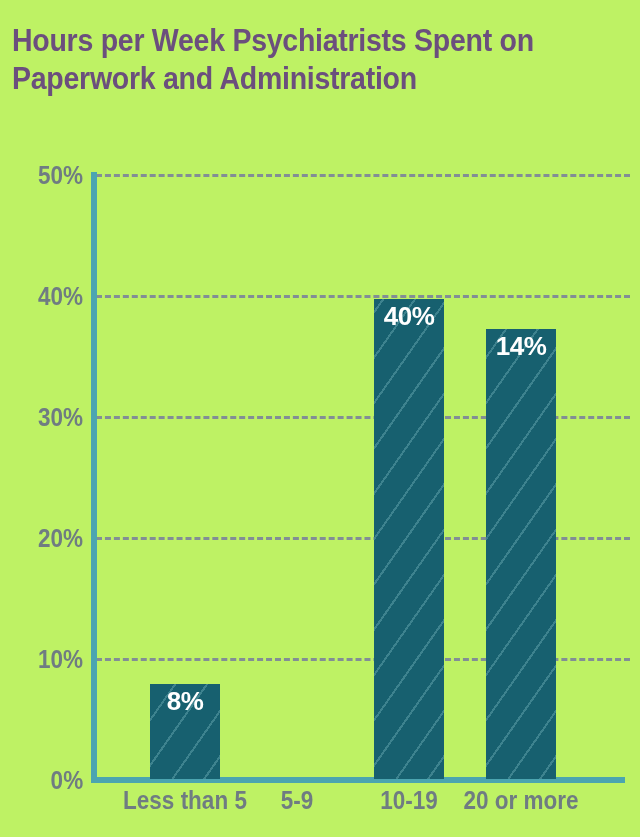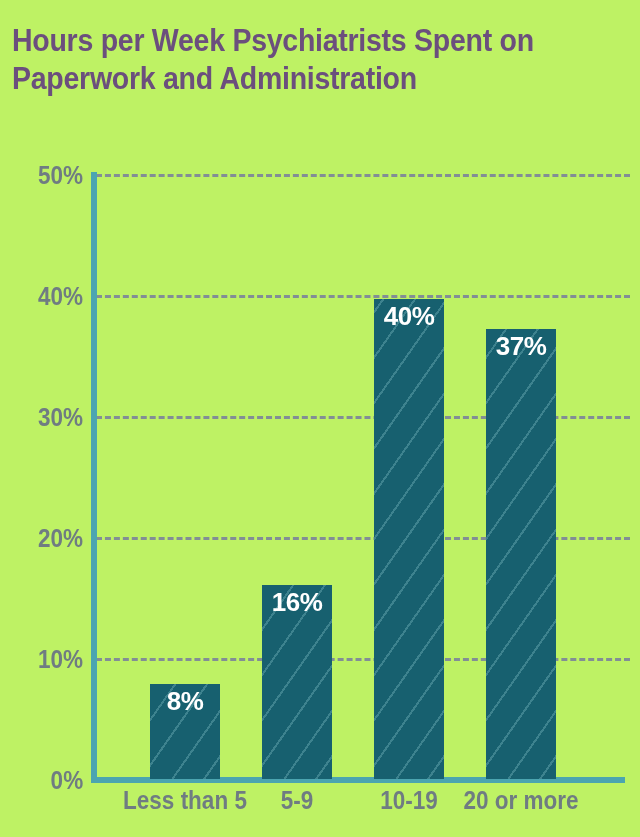--- a/index.html
+++ b/index.html
@@ -147,30 +147,27 @@
     <div class="y-tick-label" style="top:282px;">40%</div>
     <div class="y-tick-label" style="top:403px;">30%</div>
     <div class="y-tick-label" style="top:524px;">20%</div>
     <div class="y-tick-label" style="top:645px;">10%</div>
     <div class="y-tick-label" style="top:766px;">0%</div>
 
     <div class="bar" id="bar-0" style="left:150px; width:70px; height:95px;">
       <div class="bar-value">8%</div>
     </div>
 
-    <div class="bar" id="bar-1" style="left:262px; width:70px; height:194px;">
-      <div class="bar-value">16%</div>
-    </div>
 
     <div class="bar" id="bar-2" style="left:374px; width:70px; height:480px;">
       <div class="bar-value">40%</div>
     </div>
 
     <div class="bar" id="bar-3" style="left:486px; width:70px; height:450px;">
-      <div class="bar-value">37%</div>
+      <div class="bar-value">14%</div>
     </div>
 
     <div class="x-tick-label" style="left:110px; width:150px;">Less than 5</div>
     <div class="x-tick-label" style="left:222px; width:150px;">5-9</div>
     <div class="x-tick-label" style="left:334px; width:150px;">10-19</div>
     <div class="x-tick-label" style="left:446px; width:150px;">20 or more</div>
 
   </div>
 </div>
 

